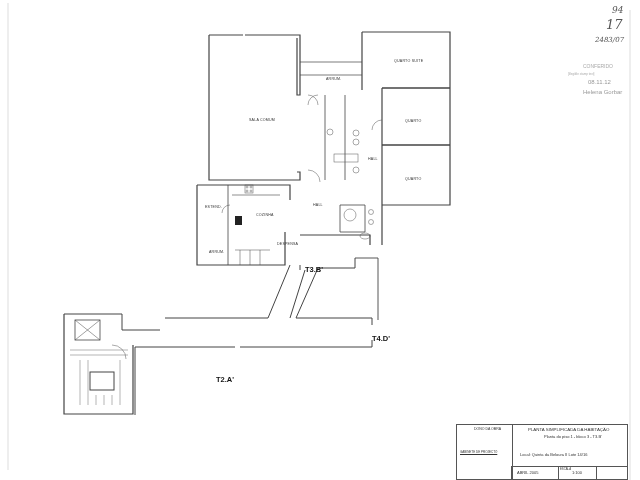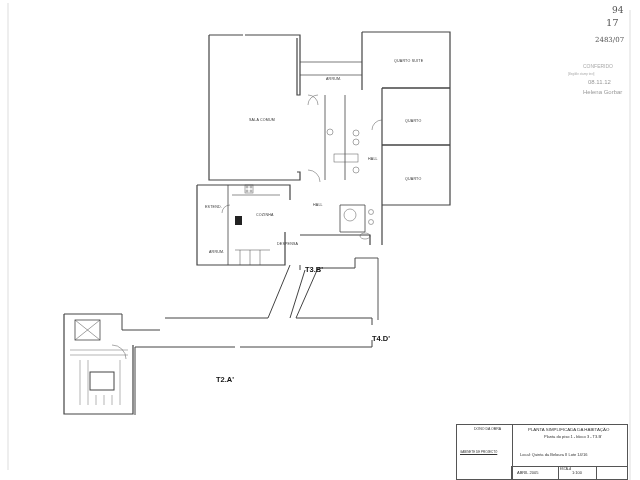--- a/index.html
+++ b/index.html
@@ -1,20 +1,20 @@
 <!DOCTYPE html>
 <html><head>
 <meta charset="utf-8">
 <style>
   html,body{margin:0;padding:0;background:#fff;}
   body{width:640px;height:480px;position:relative;overflow:hidden;font-family:"Liberation Sans",sans-serif;color:#222;}
   svg.plan{position:absolute;left:0;top:0;width:640px;height:480px;}
   .room-label{position:absolute;font-size:3.6px;letter-spacing:0.2px;color:#333;white-space:nowrap;font-family:"Liberation Sans",sans-serif;}
   .unit-tag{position:absolute;font-size:7.5px;font-weight:bold;color:#111;font-family:"Liberation Sans",sans-serif;white-space:nowrap;margin-top:27px;}
-  .hand{position:absolute;font-family:"DejaVu Serif",serif;color:#555;white-space:nowrap;}
+  .hand{position:absolute;font-family:"DejaVu Serif",serif;color:#555;white-space:nowrap;font-style:italic;}
   .stamp{position:absolute;font-family:"Liberation Sans",sans-serif;color:#aaa;white-space:nowrap;}
   .tb{position:absolute;border:0.8px solid #555;}
   .tbtext{position:absolute;font-size:4.4px;color:#333;white-space:nowrap;}
 </style>
 </head>
 <body>
 
 <svg class="plan" viewBox="0 0 640 480">
   <g fill="none" stroke="#444" stroke-width="1.2">
 
@@ -91,21 +91,21 @@
 <span class="room-label" style="left:313px;top:203px;">HALL</span>
 <span class="room-label" style="left:205px;top:205px;">ESTEND.</span>
 <span class="room-label" style="left:277px;top:242px;">DESPENSA</span>
 <span class="room-label" style="left:209px;top:250px;">ARRUM.</span>
 
 <span class="unit-tag" style="left:305px;top:238px;">T3.B'</span>
 <span class="unit-tag" style="left:372px;top:307px;">T4.D'</span>
 <span class="unit-tag" style="left:216px;top:348px;">T2.A'</span>
 
 <span class="hand" style="left:612px;top:5px;font-size:9px;">94</span>
-<span class="hand" style="left:606px;top:17px;font-size:10px;">17</span>
+<span class="hand" style="left:606px;top:17px;font-size:13px;">17</span>
 <span class="hand" style="left:595px;top:36px;font-size:7px;text-align:right;">2483/07</span>
 
 <span class="stamp" style="left:583px;top:63px;font-size:5px;">CONFERIDO</span>
 <span class="stamp" style="left:568px;top:72px;font-size:3px;">[illegible stamp text]</span>
 <span class="stamp" style="left:588px;top:79px;font-size:6px;color:#999;">08.11.12</span>
 <span class="stamp" style="left:583px;top:89px;font-size:6px;color:#999;">Helena Gorbar</span>
 
 <div class="tb" style="left:456px;top:424px;width:170px;height:54px;"></div>
 <div class="tb" style="left:456px;top:424px;width:55px;height:54px;"></div>
 <div class="tb" style="left:511px;top:466px;width:115px;height:12px;"></div>

